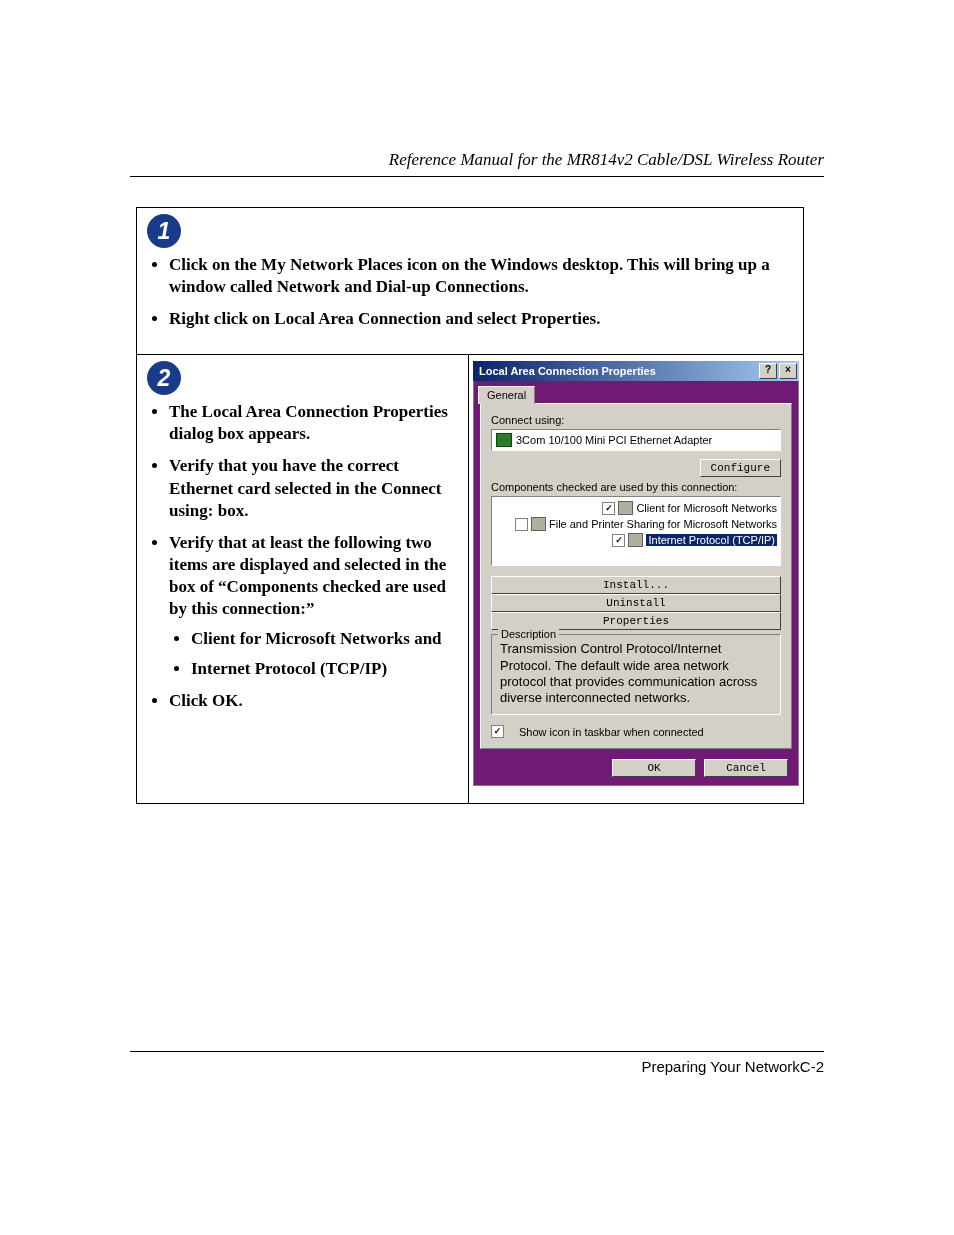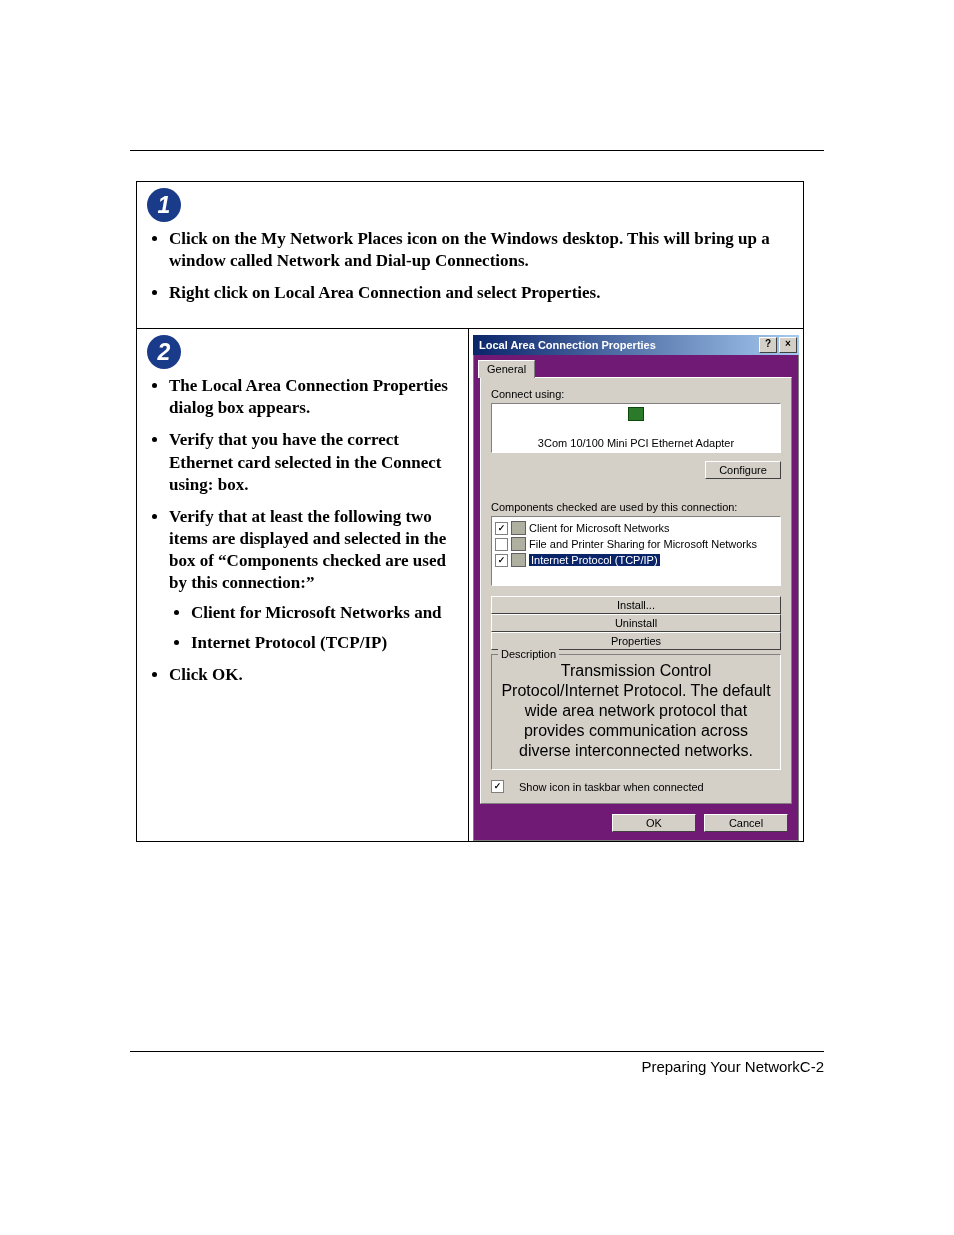--- a/index.html
+++ b/index.html
@@ -146,48 +146,48 @@
     padding: 10px 10px 10px 10px;
   }
   .label11 { font-size: 11px; margin-bottom: 3px; }
   .sunken {
     border: 1px solid #808080;
     border-right-color: #fff;
     border-bottom-color: #fff;
     background: #fff;
     padding: 3px 4px;
   }
-  .nic-row { display:flex; align-items:center; gap:16px;flex-direction:column; }
+  .nic-row { display:flex; align-items:center; gap:4px; }
   .nic-icon {
     width:14px;height:12px;background:#2a7a2a;border:1px solid #0a4a0a;
   }
   .btn {
     background:#d4d0c8;
     border:1px solid #fff;
     border-right-color:#404040;
     border-bottom-color:#404040;
     padding:2px 10px;
     font-size:11px;
-    font-family: Liberation Sans, sans-serif;
+    font-family: Liberation Mono, monospace;
     min-width:54px;
     text-align:center;
     display:inline-block;
   }
   .btnrow { display:flex; justify-content:space-between; margin-top:10px;flex-direction:column; }
   .btnrow2 { display:flex; justify-content:flex-end; gap:8px; margin:10px 10px 0 0;}
   .complist {
     border: 1px solid #808080;
     border-right-color:#fff;
     border-bottom-color:#fff;
     background:#fff;
     height:62px;
     padding:3px 3px;
     overflow:hidden;
   }
-  .comp-item { display:flex; align-items:center; gap:3px; height:16px;}
+  .comp-item { display:flex; align-items:center; gap:3px; height:16px;justify-content:flex-end;}
   .cb {
     width:11px;height:11px;border:1px solid #808080;background:#fff;
     display:inline-flex;align-items:center;justify-content:center;
     font-size:9px;line-height:9px;
   }
   .cb.checked::after{content:"✓";font-weight:bold;}
   .mini-icon{width:13px;height:12px;background:#b0b0a0;border:1px solid #606060;}
   .sel { background:#0a246a;color:#fff;padding:0 2px;}
   .groupbox {
     border:1px solid #808080;
@@ -207,20 +207,21 @@
     bottom:160px;
   }
   .footer .rule2{border-top:1.5px solid #000;margin-bottom:6px;}
   .footer-row{display:flex;justify-content:flex-end;font-family:Arial,Helvetica,sans-serif;font-size:15px;}
 </style>
 </head>
 <body>
 
 <div class="page">
 
+  <div class="running-head">Reference Manual for the MR814v2 Cable/DSL Wireless Router</div>
   <div class="rule"></div>
 
   <div class="cellbox">
 
     <div class="row1">
       <div class="step-badge">1</div>
       <ul class="instr">
         <li>
           <span>Click on the </span><b>My Network Places</b><span> icon on the Windows desktop.  This will bring up a window called Network and Dial-up Connections.</span>
         </li>
@@ -270,21 +271,21 @@
               <div class="sunken">
                 <div class="nic-row">
                   <span class="nic-icon"></span>
                   <span>3Com 10/100 Mini PCI Ethernet Adapter</span>
                 </div>
               </div>
               <div style="text-align:right;margin-top:8px;">
                 <span class="btn">Configure</span>
               </div>
 
-              <div class="label11" style="margin-top:22px;">Components checked are used by this connection:</div>
+              <div class="label11" style="margin-top:4px;">Components checked are used by this connection:</div>
               <div class="complist">
                 <div class="comp-item">
                   <span class="cb checked"></span>
                   <span class="mini-icon"></span>
                   <span>Client for Microsoft Networks</span>
                 </div>
                 <div class="comp-item">
                   <span class="cb"></span>
                   <span class="mini-icon"></span>
                   <span>File and Printer Sharing for Microsoft Networks</span>
@@ -297,21 +298,21 @@
               </div>
 
               <div class="btnrow">
                 <span class="btn">Install...</span>
                 <span class="btn">Uninstall</span>
                 <span class="btn">Properties</span>
               </div>
 
               <div class="groupbox">
                 <span class="legend">Description</span>
-                <div style="font-size:16px;line-height:1.25;text-align:center;">Transmission Control Protocol/Internet Protocol. The default wide area network protocol that provides communication across diverse interconnected networks.</div>
+                <div style="font-size:13px;line-height:1.25;">Transmission Control Protocol/Internet Protocol. The default wide area network protocol that provides communication across diverse interconnected networks.</div>
               </div>
 
               <div class="taskbar-row">
                 <span class="cb checked"></span>
                 <span>Show icon in taskbar when connected</span>
               </div>
             </div>
 
             <div class="btnrow2">
               <span class="btn" style="min-width:62px;">OK</span>

